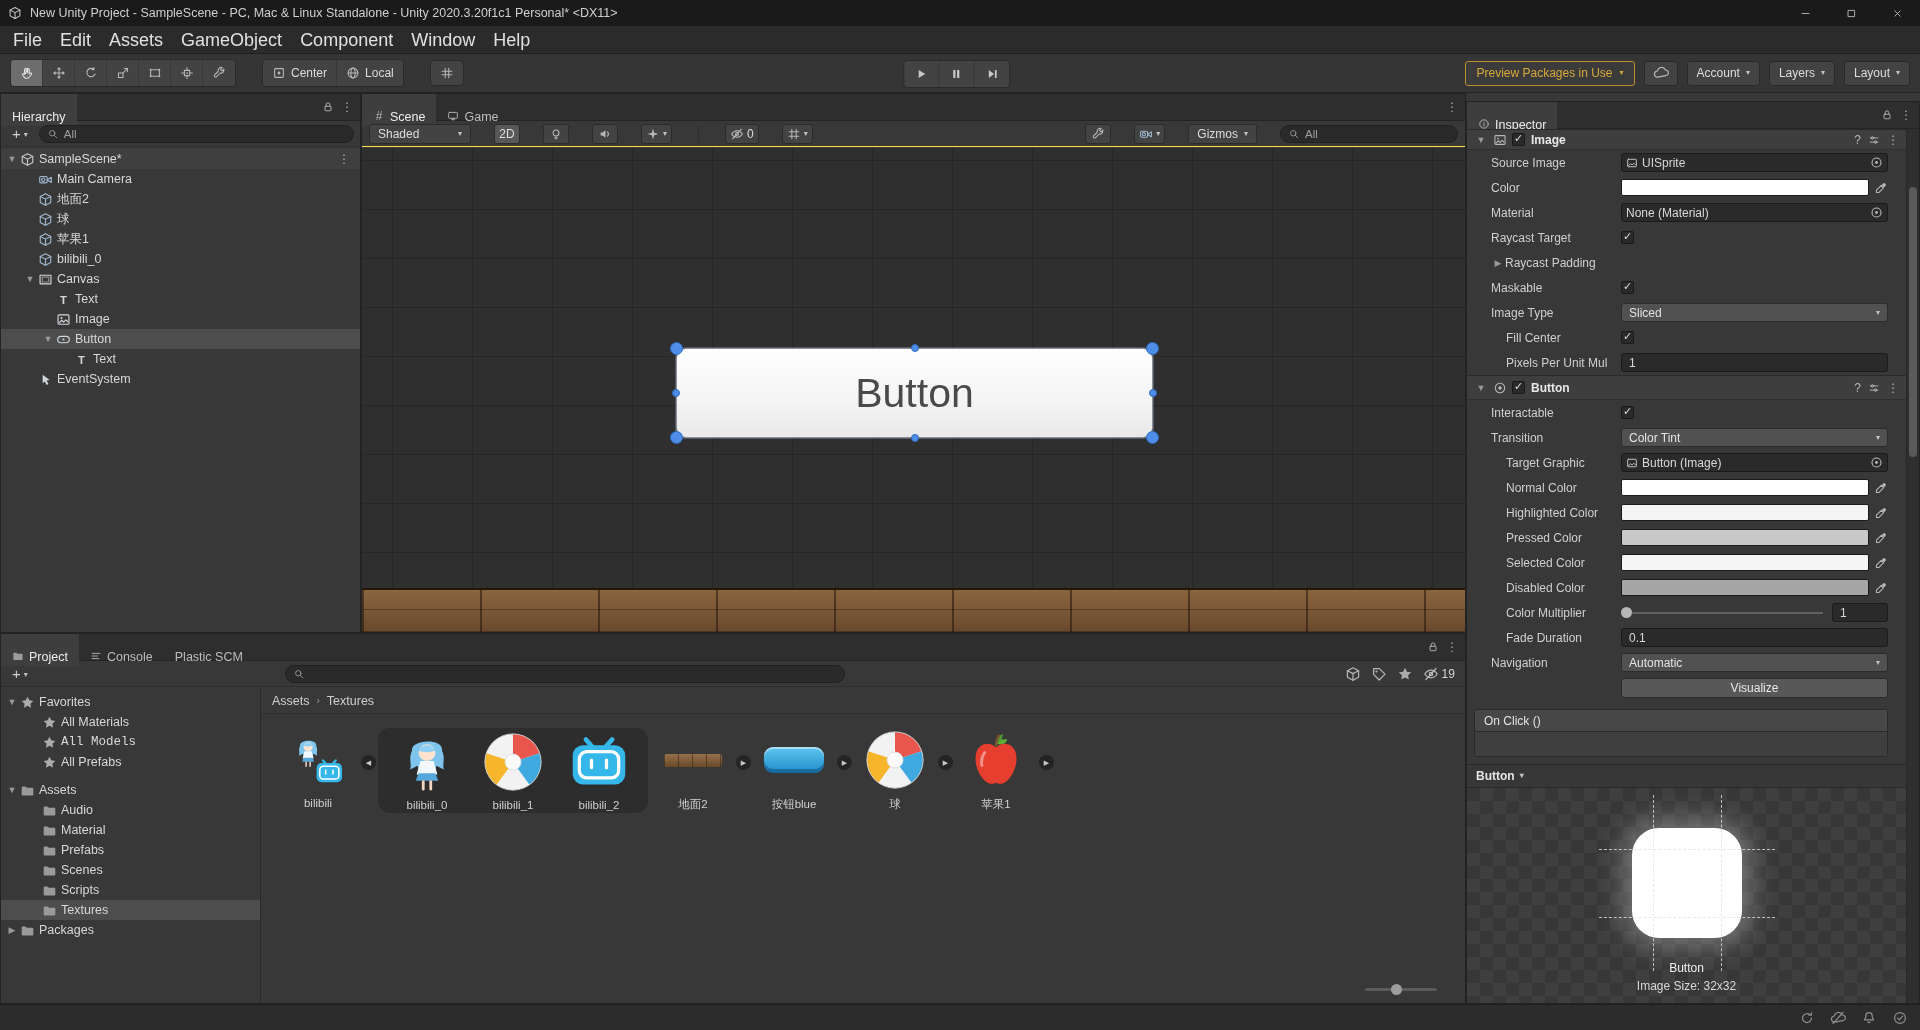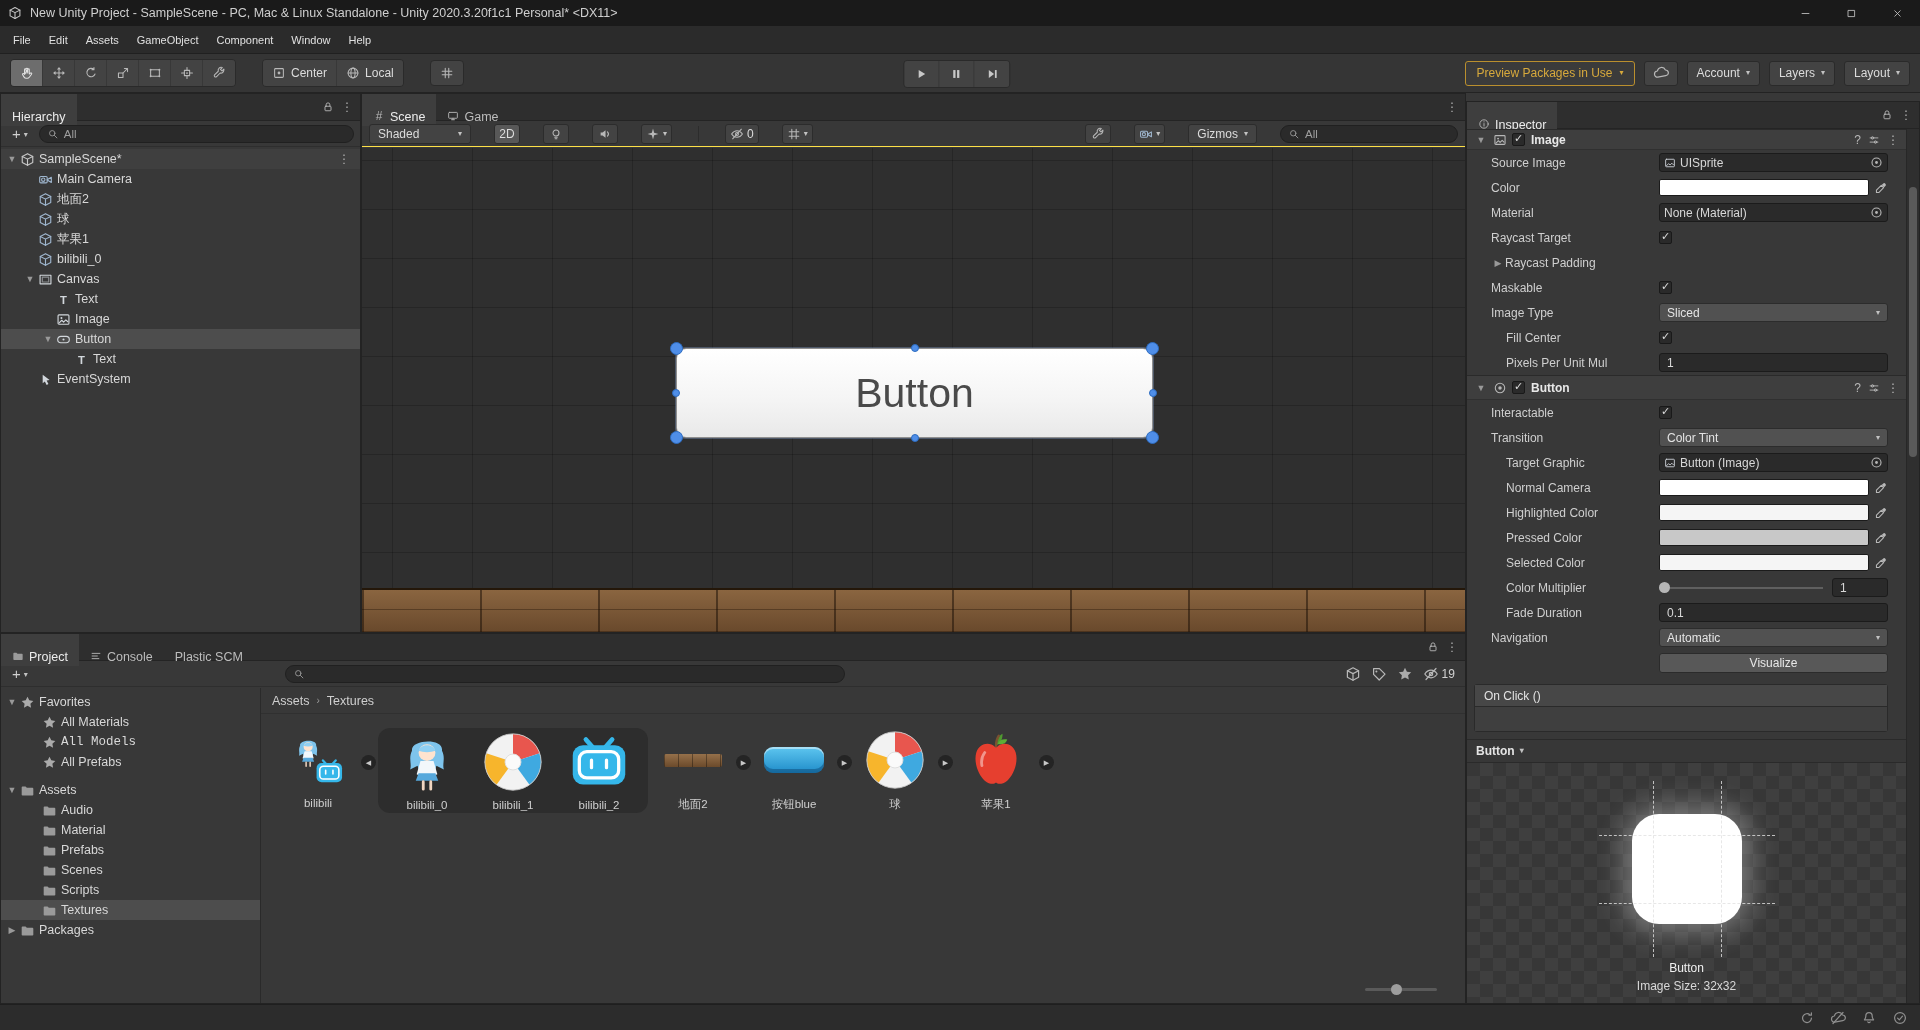--- a/index.html
+++ b/index.html
@@ -15,21 +15,21 @@
 
   
   .titlebar{height:26px;background:#1a1a1a;display:flex;align-items:center;padding-left:8px;gap:8px;
             color:#cfcfcf;font-size:12.5px}
   .win-controls{margin-left:auto;display:flex;height:100%}
   .win-btn{width:46px;height:100%;display:flex;align-items:center;justify-content:center}
   .win-btn .icn{width:11px;height:11px}
 
   
   .menubar{height:28px;background:#2b2b2b;display:flex;align-items:center;padding-left:4px;
-           border-bottom:1px solid #202020;font-size:11px;color:#e0e0e0}
+           border-bottom:1px solid #202020;font-size:18px;color:#e0e0e0}
   .menu-item{padding:0 9px;line-height:28px}
 
   
   .toolbar{position:relative;height:39px;background:#353535;display:flex;align-items:center;
            padding:0 10px;border-bottom:1px solid #232323}
   .tool-group{display:flex;border:1px solid #2a2a2a;border-radius:4px;overflow:hidden}
   .tool-btn{width:32px;height:26px;display:flex;align-items:center;justify-content:center;
             background:#434343;border-right:1px solid #383838}
   .tool-btn:last-child{border-right:none}
   .tool-btn.active{background:#6d6d6d}
@@ -145,21 +145,21 @@
              overflow:hidden}
   .scrollbar{position:absolute;top:27px;right:0;width:13px;bottom:0;background:#2f2f2f;
              border-left:1px solid #272727}
   .scroll-thumb{position:absolute;left:2px;right:2px;top:58px;height:270px;background:#5a5a5a;border-radius:4px}
   .comp-header{height:25px;background:#3e3e3e;border-top:1px solid #2a2a2a;border-bottom:1px solid #303030;
                display:flex;align-items:center;gap:5px;padding:0 7px;flex:0 0 auto}
   .comp-header.clipped{height:21px}
   .comp-name{font-weight:bold;color:#e8e8e8;margin-left:1px}
   .head-right{margin-left:auto;display:flex;align-items:center;gap:7px;color:#b8b8b8}
   .insp-row{min-height:25px;display:flex;align-items:center;padding-right:18px;flex:0 0 auto}
-  .insp-label{width:192px;padding-left:24px;color:#cfcfcf;white-space:nowrap;overflow:hidden;
+  .insp-label{width:154px;padding-left:24px;color:#cfcfcf;white-space:nowrap;overflow:hidden;
               display:flex;align-items:center;flex:0 0 auto}
   .insp-label.ind{padding-left:39px}
   .insp-field{flex:1;display:flex;align-items:center;gap:5px;min-width:0}
   .w-check{width:13px;height:13px;background:#2a2a2a;border:1px solid #191919;border-radius:2px;
            position:relative;flex:0 0 auto}
   .w-check.on::after{content:"\2713";position:absolute;left:1px;top:-2px;font-size:11px;color:#dcdcdc}
   .w-drop{flex:1;height:19px;background:#515151;border:1px solid #2c2c2c;border-radius:3px;display:flex;
           align-items:center;gap:4px;padding:0 7px;color:#e4e4e4}
   .w-drop .caret{margin-left:auto}
   .w-text{flex:1;height:19px;background:#2a2a2a;border:1px solid #1b1b1b;border-radius:3px;display:flex;
@@ -1145,21 +1145,21 @@
                   <span class="obj-pick">
                     <svg viewBox="0 0 16 16" width="100%" height="100%" fill="none" stroke="#b8b8b8" stroke-width="1.2" stroke-linecap="round" stroke-linejoin="round">
                       <circle cx="8" cy="8" r="4.8"></circle>
                       <circle cx="8" cy="8" r="1.5" fill="#b8b8b8" stroke="none"></circle>
                     </svg>
                   </span>
                 </div>
               </div>
             </div>
             <div class="insp-row">
-              <div class="insp-label ind">Normal Camera</div>
+              <div class="insp-label ind">Normal Color</div>
               <div class="insp-field">
                 <div class="w-color">
                   <div class="swatch" style="background: rgb(255, 255, 255);"></div>
                   <span class="icn s14">
                     <svg viewBox="0 0 16 16" width="100%" height="100%" fill="none" stroke="#b8b8b8" stroke-width="1.2" stroke-linecap="round" stroke-linejoin="round">
                       <path d="M13 3a1.9 1.9 0 0 0-2.7 0l-1.5 1.5 2.7 2.7L13 5.7A1.9 1.9 0 0 0 13 3z" fill="#b8b8b8" stroke="none"></path>
                       <path d="M8.3 5l2.7 2.7-5.5 5.5H2.8v-2.7z"></path>
                     </svg>
                   </span>
                 </div>
@@ -1191,20 +1191,34 @@
                     </svg>
                   </span>
                 </div>
               </div>
             </div>
             <div class="insp-row">
               <div class="insp-label ind">Selected Color</div>
               <div class="insp-field">
                 <div class="w-color">
                   <div class="swatch" style="background: rgb(245, 245, 245);"></div>
+                  <span class="icn s14">
+                    <svg viewBox="0 0 16 16" width="100%" height="100%" fill="none" stroke="#b8b8b8" stroke-width="1.2" stroke-linecap="round" stroke-linejoin="round">
+                      <path d="M13 3a1.9 1.9 0 0 0-2.7 0l-1.5 1.5 2.7 2.7L13 5.7A1.9 1.9 0 0 0 13 3z" fill="#b8b8b8" stroke="none"></path>
+                      <path d="M8.3 5l2.7 2.7-5.5 5.5H2.8v-2.7z"></path>
+                    </svg>
+                  </span>
+                </div>
+              </div>
+            </div>
+            <div class="insp-row">
+              <div class="insp-label ind">Disabled Color</div>
+              <div class="insp-field">
+                <div class="w-color">
+                  <div class="swatch" style="background: rgb(166, 166, 166);"></div>
                   <span class="icn s14">
                     <svg viewBox="0 0 16 16" width="100%" height="100%" fill="none" stroke="#b8b8b8" stroke-width="1.2" stroke-linecap="round" stroke-linejoin="round">
                       <path d="M13 3a1.9 1.9 0 0 0-2.7 0l-1.5 1.5 2.7 2.7L13 5.7A1.9 1.9 0 0 0 13 3z" fill="#b8b8b8" stroke="none"></path>
                       <path d="M8.3 5l2.7 2.7-5.5 5.5H2.8v-2.7z"></path>
                     </svg>
                   </span>
                 </div>
               </div>
             </div>
             <div class="insp-row">

